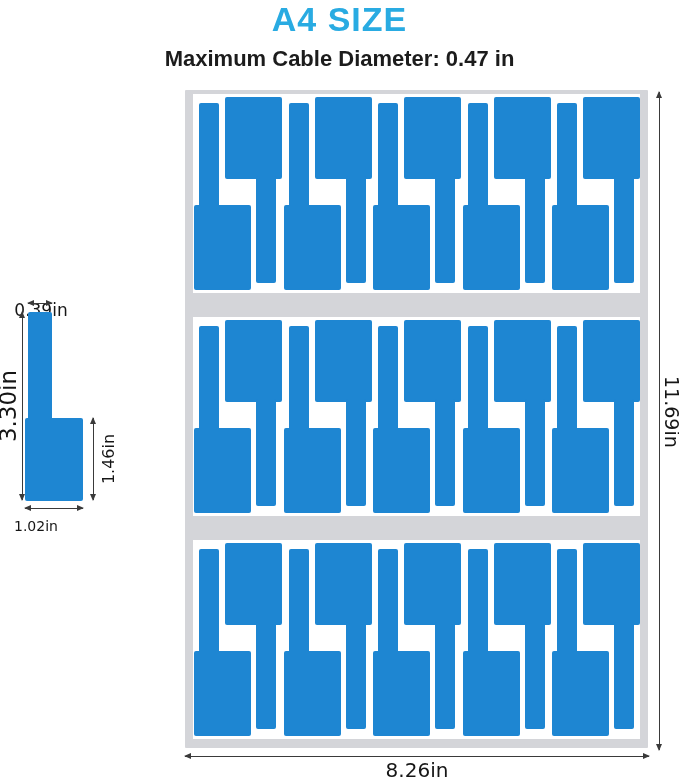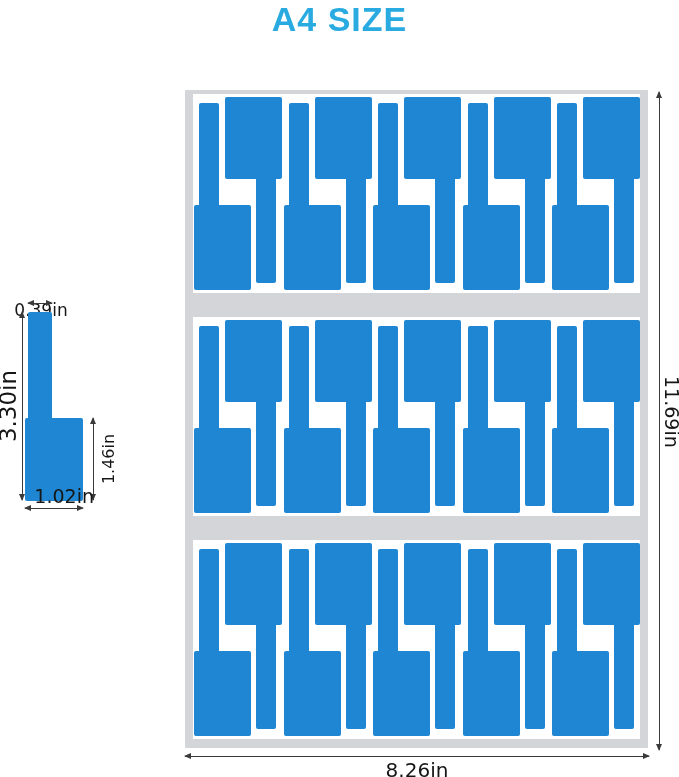--- a/index.html
+++ b/index.html
@@ -51,36 +51,37 @@
   .up-body{left:1px;top:111px;width:57px;height:85px;}
   .down-body{left:32px;top:3px;width:57px;height:82px;}
   .down-stem{left:63px;top:82px;width:20px;height:107px;}
 </style>
 </head>
 <body>
 
 <div class="page">
 
   <div class="title">A4 SIZE</div>
+  <div class="subtitle">Maximum Cable Diameter: 0.47 in</div>
 
   <div>
     <div class="dim-text" style="left:8px;top:277px;width:66px;text-align:center;font-size:17px;margin-top:23px;">0.39in</div>
     <div class="dim-h" style="left:28px;top:303px;width:24px;"></div>
 
     <div class="blue" style="left:28px;top:312px;width:24px;height:108px;"></div>
     <div class="blue" style="left:25px;top:418px;width:58px;height:83px;"></div>
 
     <div class="dim-v" style="left:22px;top:312px;height:188px;"></div>
     <div class="dim-text rot-ccw" style="left:-47px;top:393px;width:110px;height:26px;line-height:26px;font-size:23px;">3.30in</div>
 
     <div class="dim-v" style="left:93px;top:418px;height:82px;"></div>
     <div class="dim-text rot-ccw" style="left:69px;top:449px;width:80px;height:20px;line-height:20px;font-size:16px;">1.46in</div>
 
     <div class="dim-h" style="left:25px;top:508px;width:58px;"></div>
-    <div class="dim-text" style="left:14px;top:485px;width:80px;text-align:right;font-size:19px;">1.02in</div>
+    <div class="dim-text" style="left:14px;top:518px;width:80px;text-align:left;font-size:14px;">1.02in</div>
   </div>
 
   <div class="sheet">
       <div class="label-row" style="top: 4px;">
         <div class="label-pair">
           <div class="part up-stem"></div>
           <div class="part up-body"></div>
           <div class="part down-body"></div>
           <div class="part down-stem"></div>
         </div>

